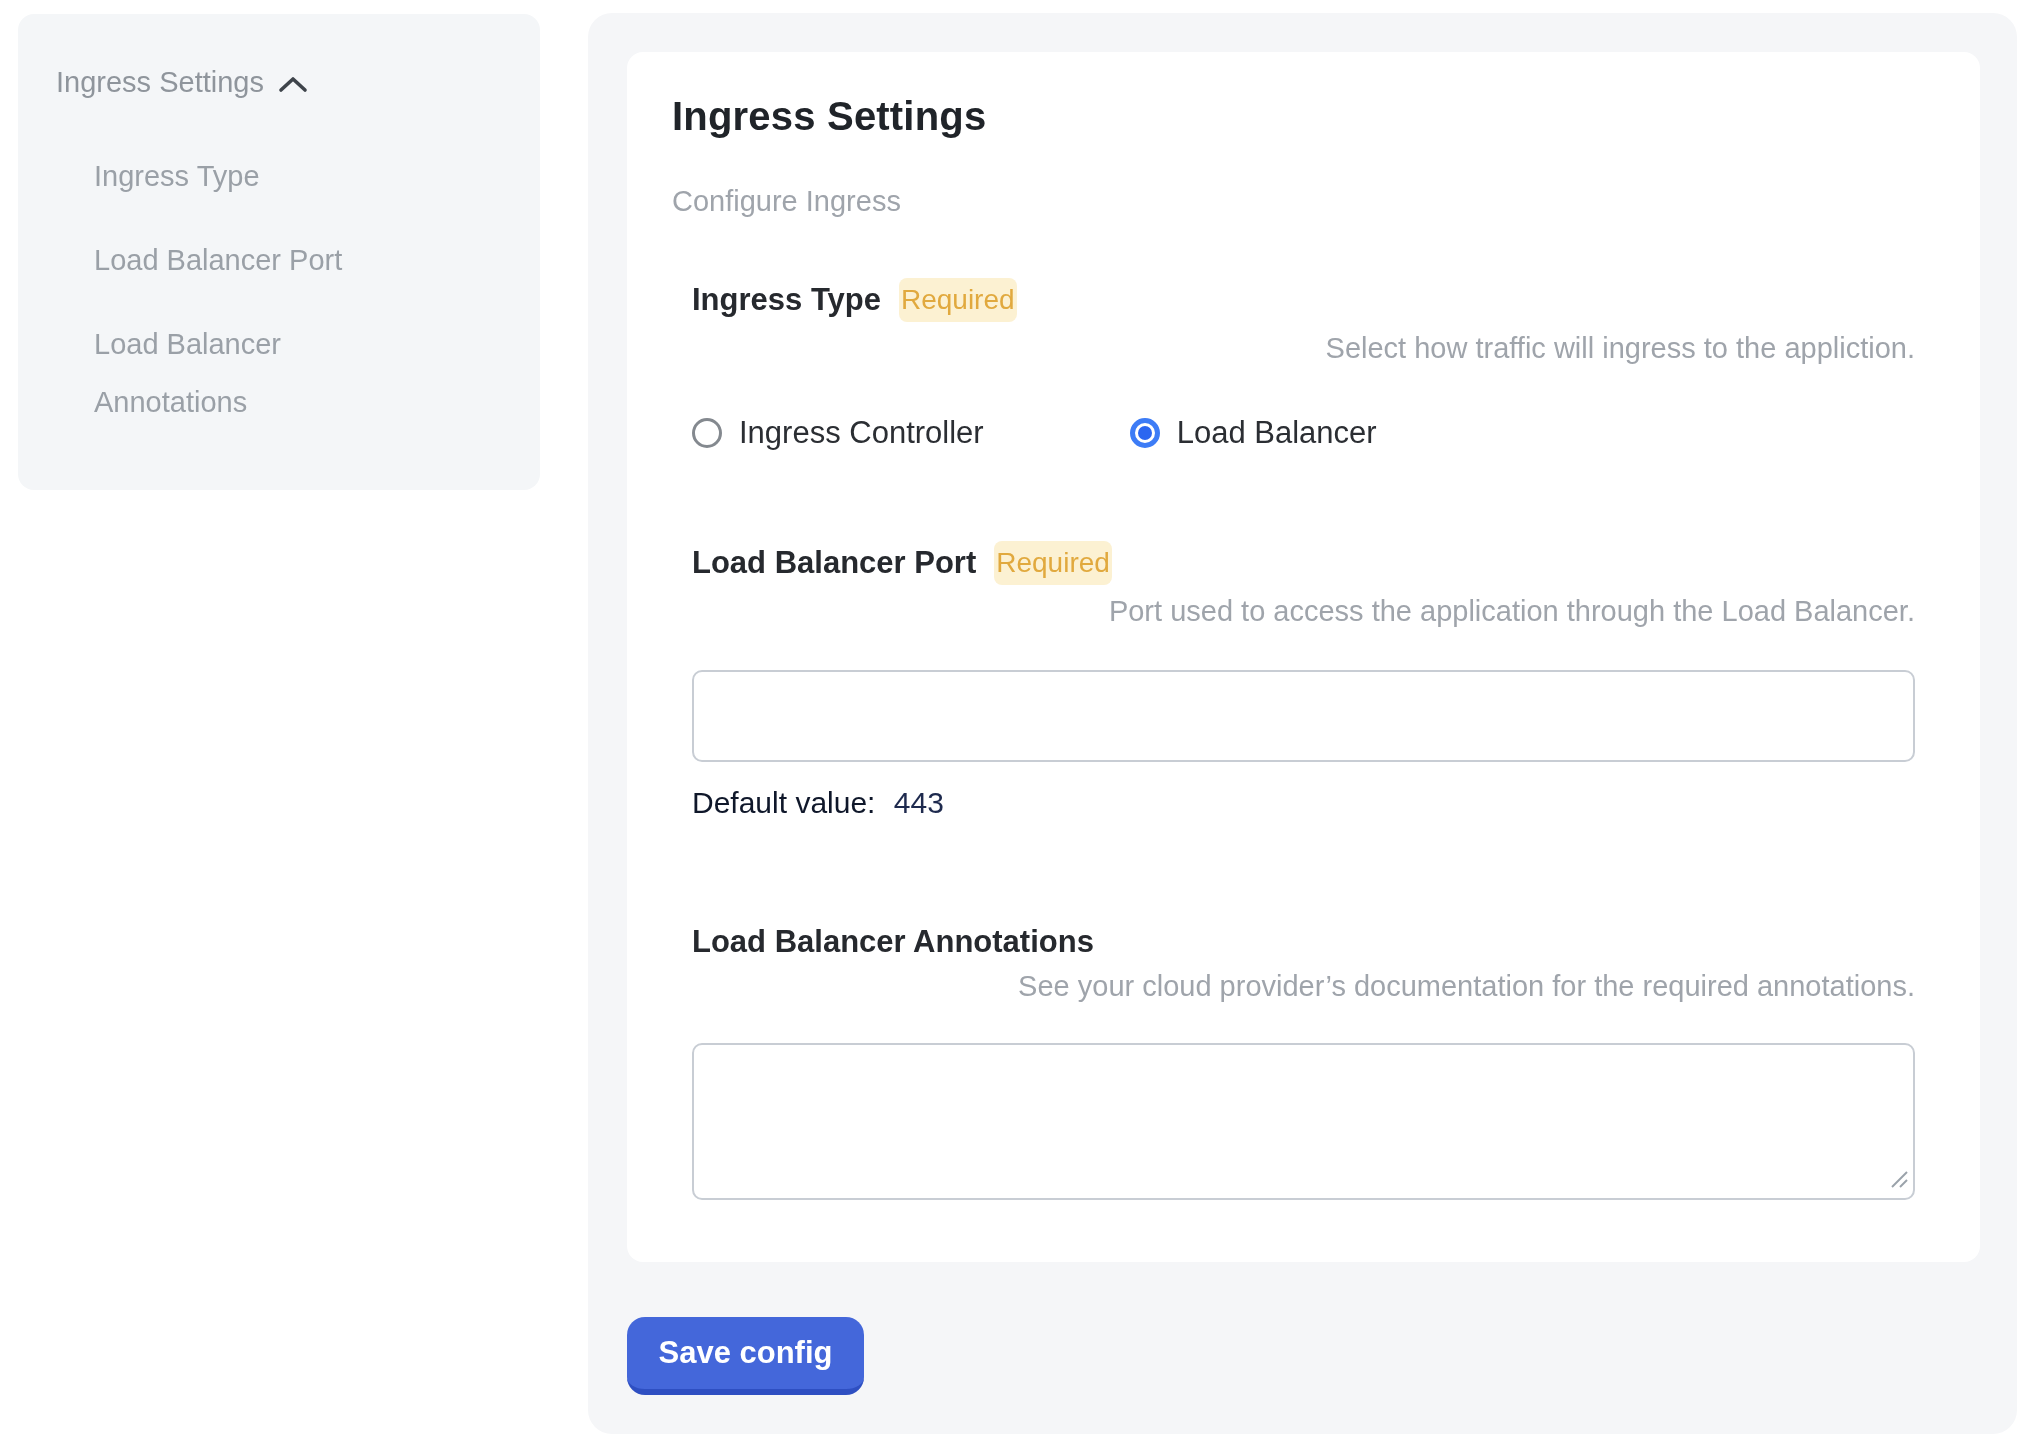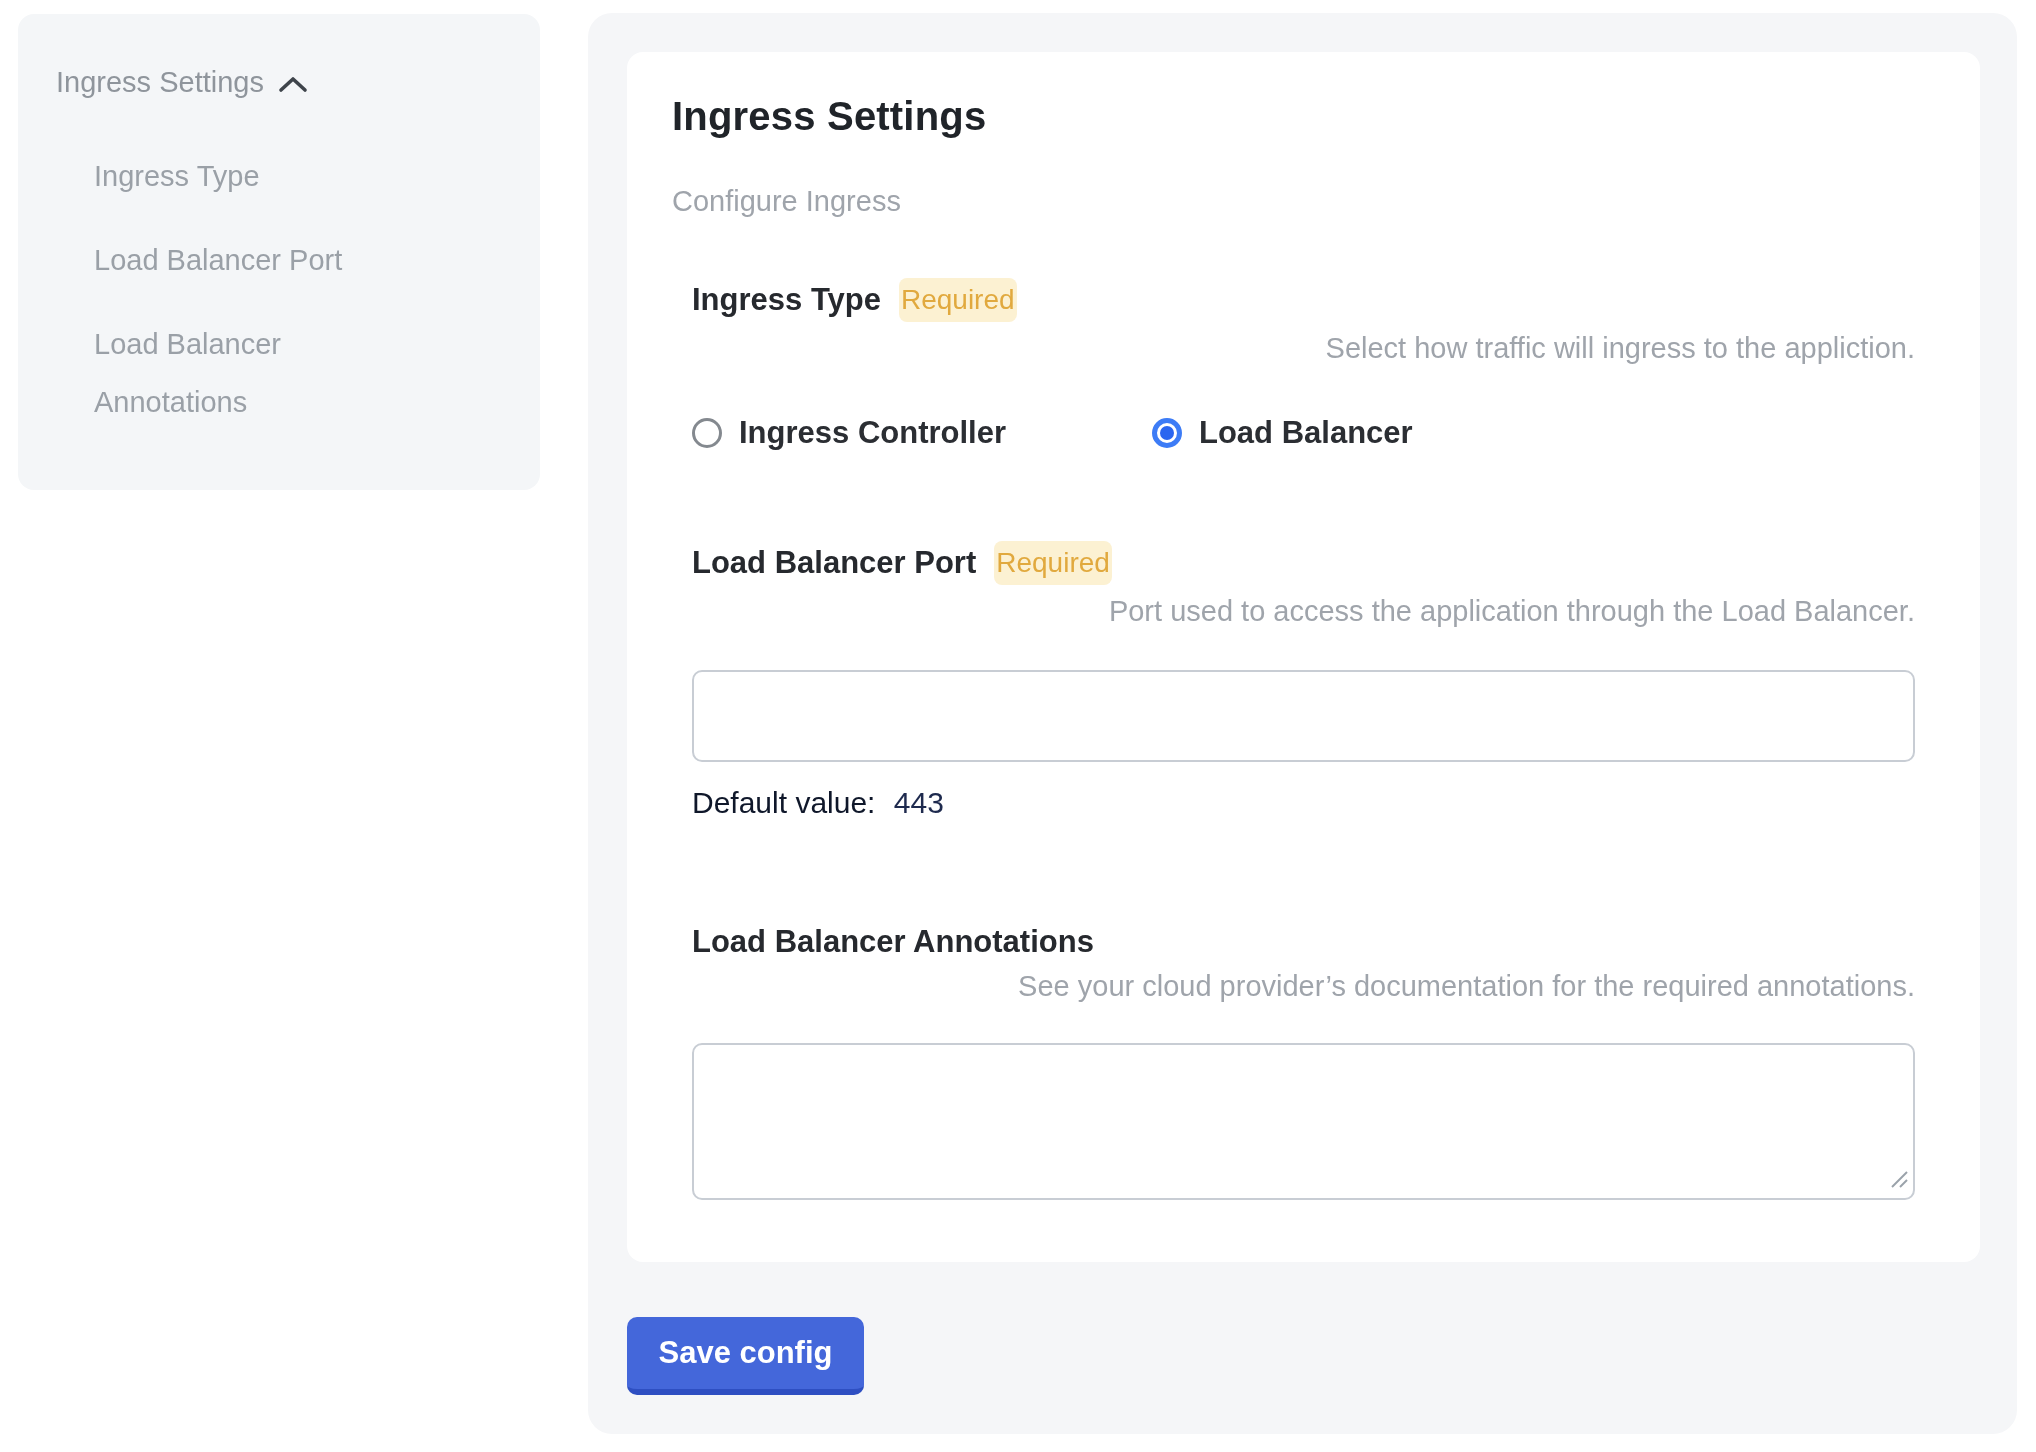--- a/index.html
+++ b/index.html
@@ -90,21 +90,21 @@
   .radio-circle.checked { border: 5px solid #3d7cf6; }
   .radio-circle.checked::after {
     content: "";
     position: absolute;
     left: 50%; top: 50%;
     width: 14px; height: 14px;
     margin: -7px 0 0 -7px;
     border-radius: 50%;
     background: #2b66f0;
   }
-  .radio-label { font-size: 31px; font-weight: 700; color: #2b2e33; text-align: center; }
+  .radio-label { font-size: 31px; font-weight: 400; color: #2b2e33; text-align: center; }
 
   .sec-lb-port { margin-top: 90px; }
   .text-input {
     display: block;
     margin-top: 42px;
     width: 1223px; height: 92px;
     border: 2px solid #c8cdd4;
     border-radius: 10px;
     background: #fff;
     font-size: 30px; color: #26292e;
@@ -135,21 +135,21 @@
     cursor: nwse-resize;
   }
 
   .save-btn {
     position: absolute;
     left: 39px; top: 1304px;
     width: 237px; height: 78px;
     background: #4467da;
     border: none;
     border-bottom: 6px solid #2e4fc2;
-    border-radius: 10px;
+    border-radius: 18px;
     color: #ffffff;
     font-size: 31px; font-weight: bold;
     font-family: "Liberation Sans", "DejaVu Sans", sans-serif;
     cursor: pointer;
   }
 </style>
 </head>
 <body>
 
 <nav class="sidebar">

